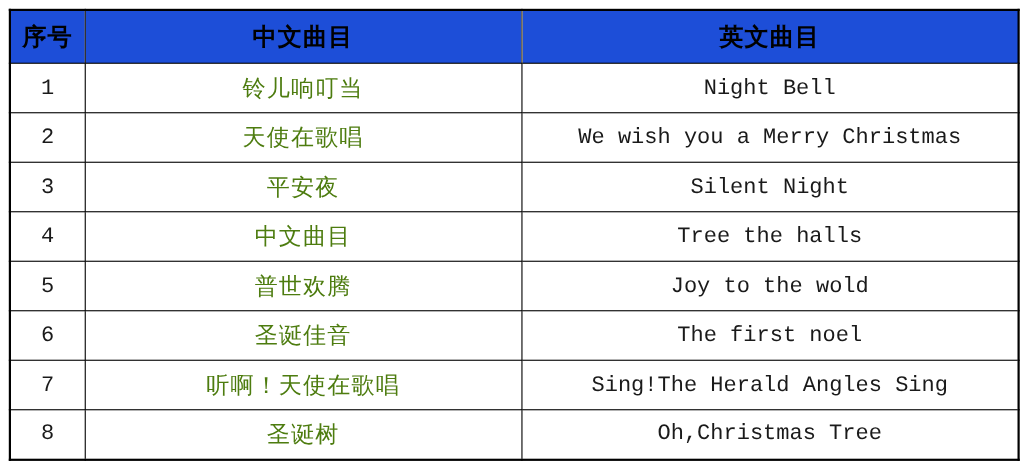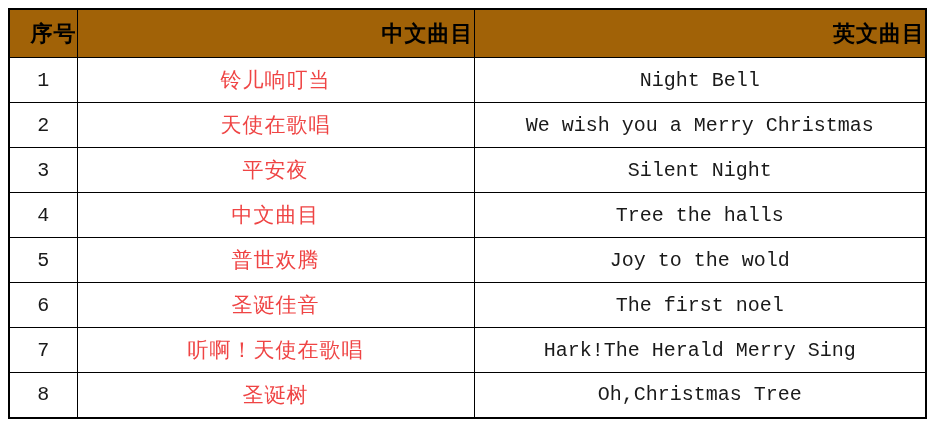--- a/index.html
+++ b/index.html
@@ -26,42 +26,41 @@
   table.song-table td {
     border: 1px solid #000000;
     text-align: center;
     vertical-align: middle;
     padding: 0;
     overflow: hidden;
     white-space: nowrap;
   }
   table.song-table thead th {
     height: 47px;
-    background: #a16207;
+    background: #1d4ed8;
     color: #000000;
     font-family: "DejaVu Serif", "Liberation Serif", serif;
     font-weight: bold;
     font-size: 22px;
     letter-spacing: 1px;
-    text-align: right;
   }
   table.song-table tbody tr {
     height: 45px;
   }
   td.cell-num,
   td.cell-english {
     font-family: "Liberation Mono", "DejaVu Sans Mono", monospace;
     font-size: 20px;
     color: #1a1a1a;
     font-weight: normal;
   }
   td.cell-chinese {
     font-family: Liberation Sans, sans-serif;
     font-size: 21px;
-    color: #ef4444;
+    color: #4d7c0f;
     letter-spacing: 1px;
   }
   td.valign-top {
     vertical-align: top;
     padding-top: 4px;
   }
 </style>
 </head>
 <body>
 
@@ -106,21 +105,21 @@
           <td class="cell-english valign-top">Joy to the wold</td>
         </tr>
         <tr>
           <td class="cell-num">6</td>
           <td class="cell-chinese">圣诞佳音</td>
           <td class="cell-english">The first noel</td>
         </tr>
         <tr>
           <td class="cell-num">7</td>
           <td class="cell-chinese">听啊！天使在歌唱</td>
-          <td class="cell-english">Hark!The Herald Merry Sing</td>
+          <td class="cell-english">Sing!The Herald Angles Sing</td>
         </tr>
         <tr>
           <td class="cell-num">8</td>
           <td class="cell-chinese">圣诞树</td>
           <td class="cell-english valign-top">Oh,Christmas Tree</td>
         </tr>
       </tbody>
   </table>
 </div>
 

